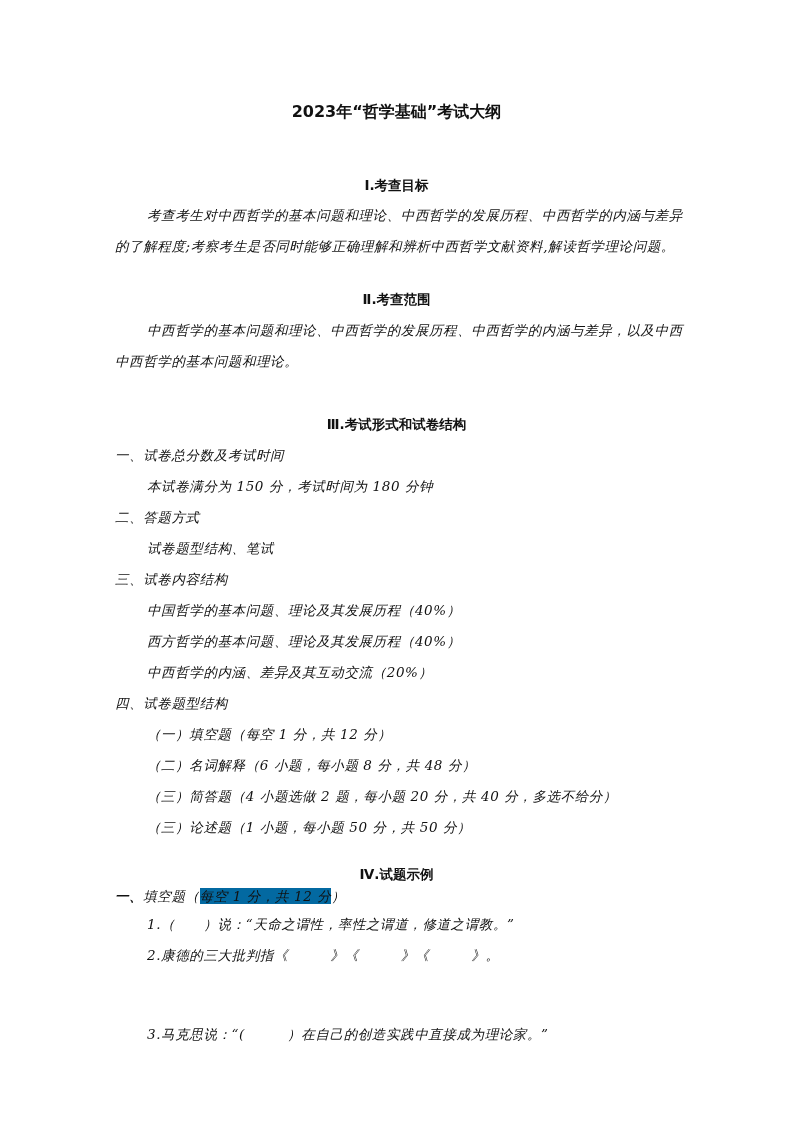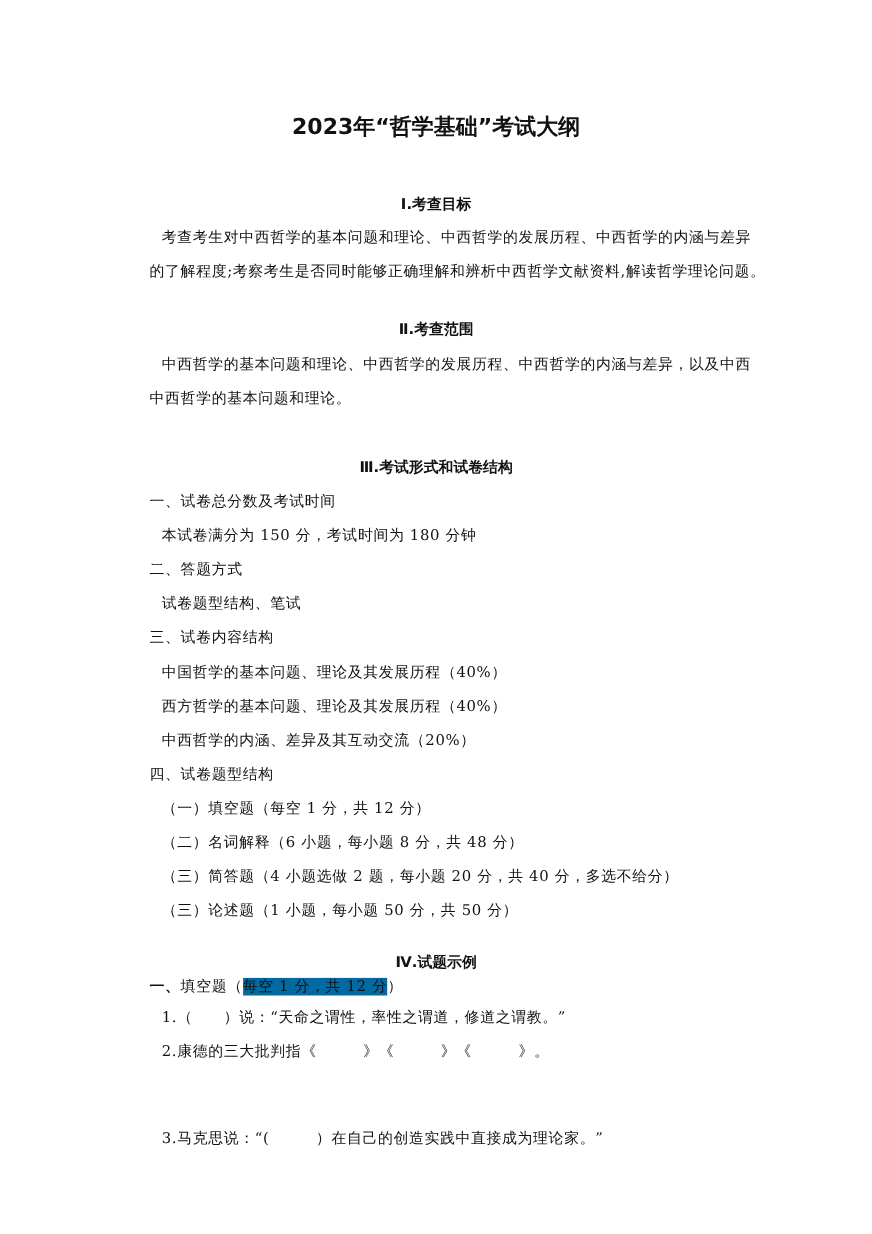--- a/index.html
+++ b/index.html
@@ -1,24 +1,24 @@
 <!DOCTYPE html>
 <html><head>
   <meta charset="utf-8">
   <style>
     html, body { margin: 0; padding: 0; background: #ffffff; }
     body { width: 793px; height: 1122px; position: relative; overflow: hidden;
       font-family: "DejaVu Serif", "Liberation Serif", serif; color: #111; }
     .abs { position: absolute; white-space: nowrap; }
     .title { left: 0; width: 793px; text-align: center; top: 102px;
-      font-family: "DejaVu Sans", "Liberation Sans", sans-serif; font-weight: bold; font-size: 20px; }
+      font-family: "DejaVu Sans", "Liberation Sans", sans-serif; font-weight: bold; font-size: 16px; }
     .sec { left: 0; width: 793px; text-align: center; font-weight: bold; font-size: 13.5px;
       font-family: "DejaVu Sans", "Liberation Sans", sans-serif; }
-    .p { font-size: 13.5px; letter-spacing: 0.6px; }
-    .l1 { left: 136px; }
+    .p { font-size: 13.5px; letter-spacing: 0.6px; font-style: italic; }
+    .l1 { left: 115px; }
     .l2 { left: 147px; }
     .hl { background: #0369a1; }
     .bold { font-weight: bold; font-family: "DejaVu Sans", "Liberation Sans", sans-serif; }
   </style>
 </head>
 <body>
 
 <div class="abs title">2023年“哲学基础”考试大纲</div>
 
 <div class="abs sec" style="top:177px">Ⅰ.考查目标</div>

